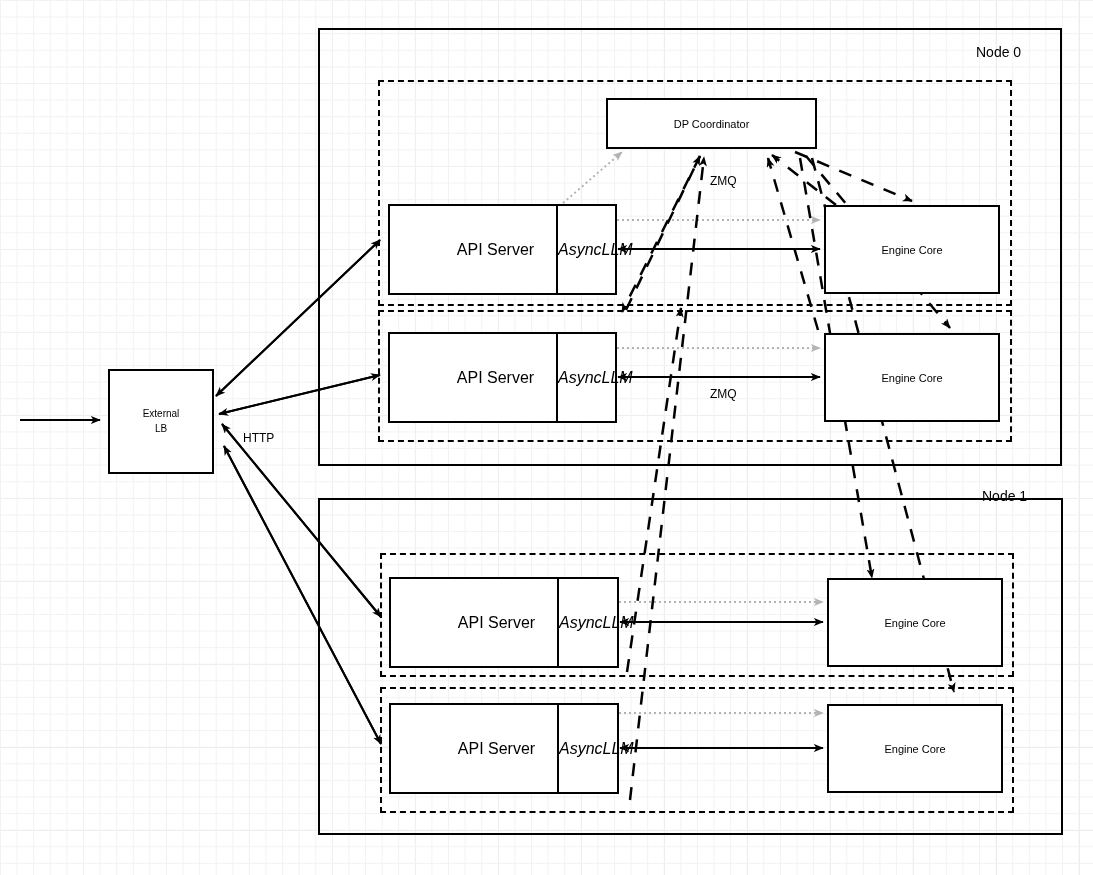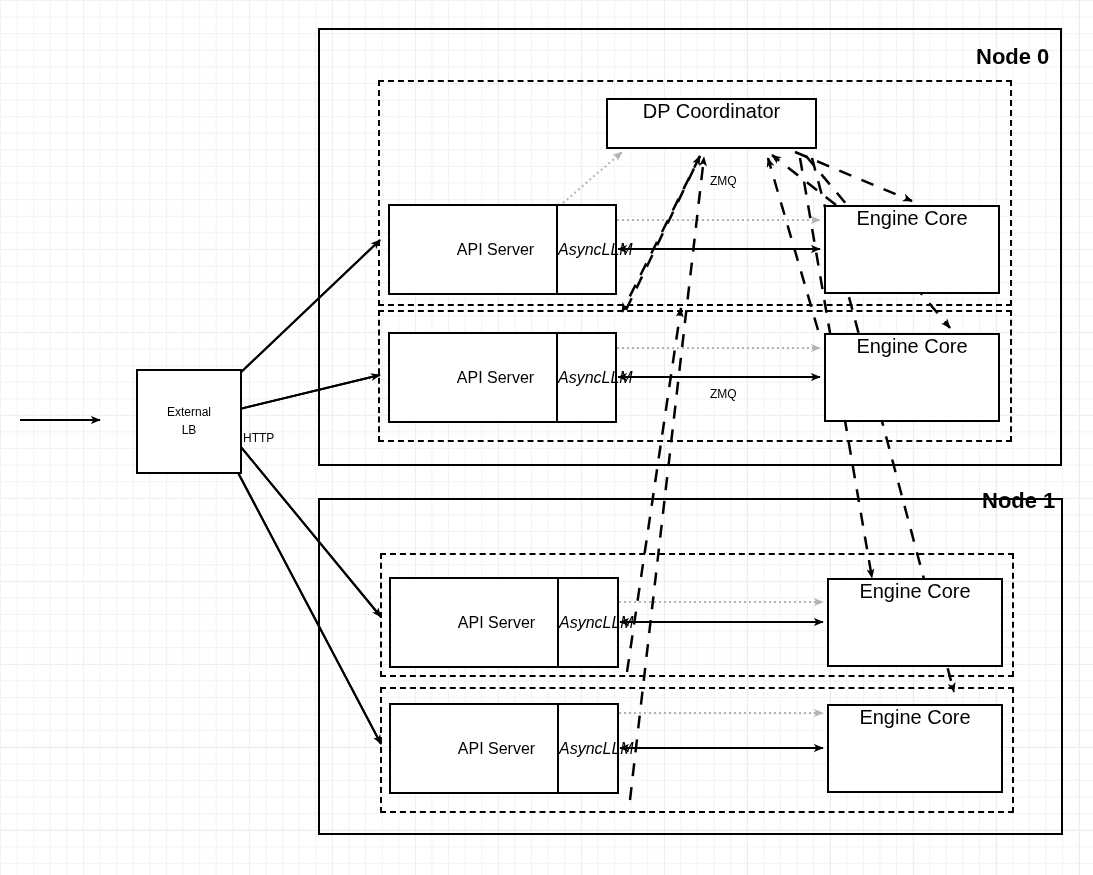--- a/index.html
+++ b/index.html
@@ -28,39 +28,39 @@
     height: 875px;
   }
   .node-box {
     position: absolute;
     border: 2px solid #000000;
     background: transparent;
     box-sizing: border-box;
   }
   .node-label {
     position: absolute;
-    font-size: 22px;
+    font-size: 14px;
     color: #000000;
     white-space: nowrap;
-    font-weight: bold;
   }
   .dashed-group {
     position: absolute;
     border: 2px dashed #000000;
     background: transparent;
     box-sizing: border-box;
   }
   .solid-box {
     position: absolute;
     border: 2px solid #000000;
     background: #ffffff;
     box-sizing: border-box;
     display: flex;
+    align-items: center;
     justify-content: center;
-    font-size: 20px;
+    font-size: 11px;
     color: #000000;
   }
   .split-box {
     position: absolute;
     border: 2px solid #000000;
     background: #ffffff;
     box-sizing: border-box;
     display: flex;
     flex-direction: row;
     padding-left: 45px;
@@ -78,24 +78,23 @@
   .split-cell.right { flex: 1 1 auto; font-style: italic; }
   .lb-box {
     position: absolute;
     border: 2px solid #000000;
     background: #ffffff;
     box-sizing: border-box;
     display: flex;
     flex-direction: column;
     align-items: center;
     justify-content: center;
-    font-size: 12px;
+    font-size: 10px;
     line-height: 1.45;
     color: #000000;
-    margin-left: 28px;
   }
   .edge-label {
     position: absolute;
     font-size: 12px;
     color: #000000;
     white-space: nowrap;
     background: transparent;
   }
 </style>
 </head>

